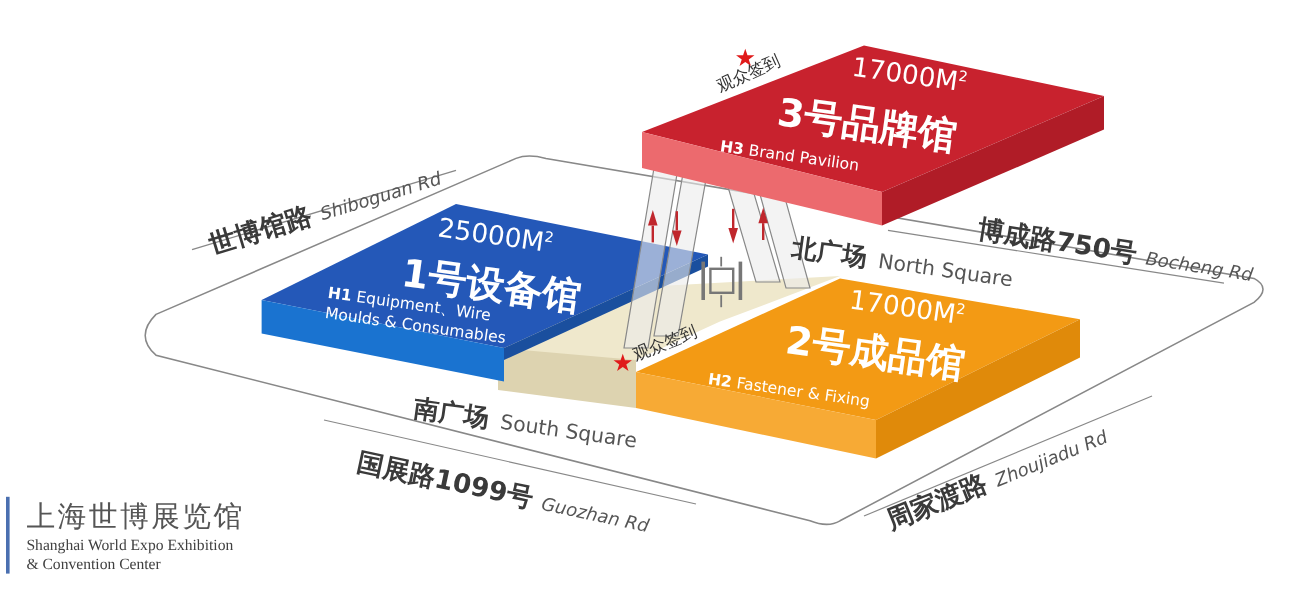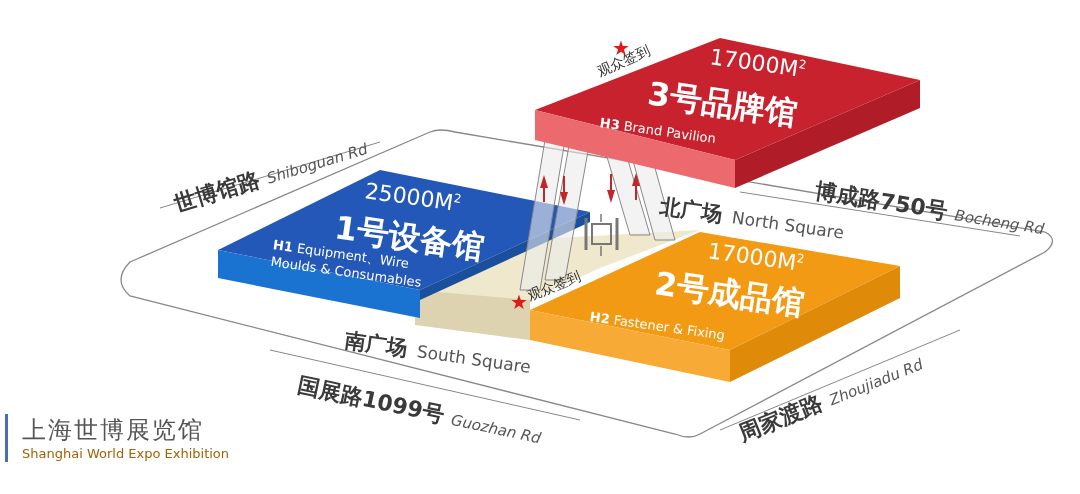--- a/index.html
+++ b/index.html
@@ -13,21 +13,21 @@
   .sq-en { font-size: 17px; color: #555; margin-left: 10px; }
   .area { font-size: 22px; color: #fff; font-weight: normal; }
   .area sup { font-size: 12px; }
   .hall-cn { font-size: 32px; font-weight: bold; color: #fff; }
   .hall-en { font-size: 13px; color: #fff; line-height: 17px; }
   .hall-en b { font-weight: bold; }
   .checkin { font-size: 14px; color: #333; }
   .star { color: #e01a1a; font-size: 20px; }
   .venue { position: absolute; left: 5px; top: 414px; border-left: 3px solid #4a6fb0; padding-left: 14px; }
   .venue-cn { font-size: 24px; color: #555; letter-spacing: 2px; }
-  .venue-en { font-size: 13px; color: #a16207; line-height: 16px; }
+  .venue-en { font-size: 13px; color: #404040; line-height: 16px; font-family: Liberation Serif, serif; }
 </style>
 </head>
 <body>
 
 <svg class="map" viewBox="0 0 1080 494">
 
   <path d="M130 262 L430 132 Q440 128 455 132 L1045 232 Q1060 240 1045 252 L700 434 Q690 440 675 434 L130 296 Q112 280 130 262 Z" fill="#fff" stroke="#888" stroke-width="1.3"></path>
 
   <line x1="160" y1="208" x2="380" y2="142" stroke="#888" stroke-width="1"></line>
   <line x1="740" y1="192" x2="1020" y2="236" stroke="#888" stroke-width="1"></line>
@@ -115,13 +115,14 @@
 </div>
 
 <div class="lbl" style="left:612px;top:36px"><span class="star">★</span></div>
 <div class="lbl" style="left:598px;top:62px;transform:rotate(-24deg)"><span class="checkin">观众签到</span></div>
 <div class="lbl" style="left:510px;top:290px"><span class="star">★</span></div>
 <div class="lbl" style="left:528px;top:286px;transform:rotate(-22deg)"><span class="checkin">观众签到</span></div>
 
 <div class="venue">
   <div class="venue-cn">上海世博展览馆</div>
   <div class="venue-en">Shanghai World Expo Exhibition</div>
+  <div class="venue-en">&amp; Convention Center</div>
 </div>
 
 </body></html>

